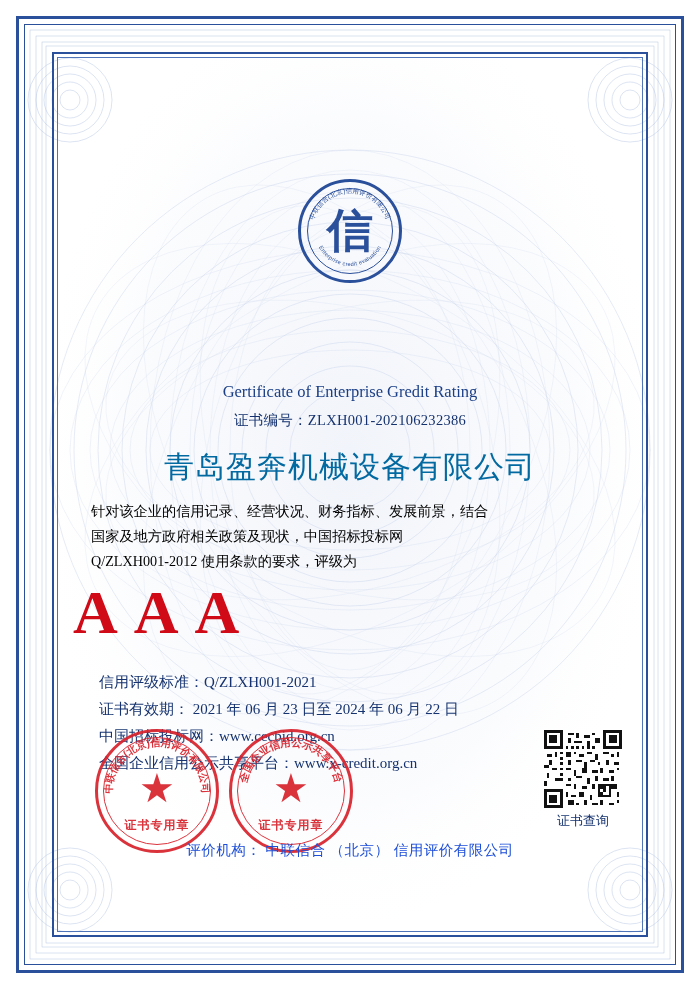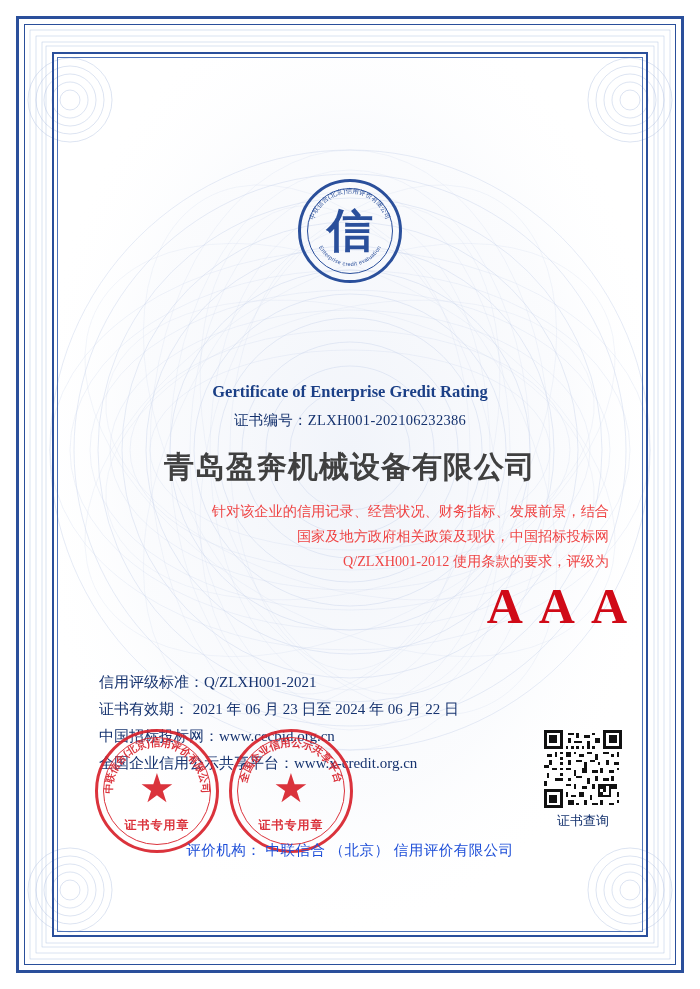--- a/index.html
+++ b/index.html
@@ -116,56 +116,56 @@
     letter-spacing: 11px;
     color: #1b3f86;
     text-indent: 11px;
     font-family: "Liberation Serif", serif;
   }
   .title-en {
     position: absolute;
     top: 325px; left: 0; right: 0;
     text-align: center;
     font-size: 16.5px;
-    font-weight: bold;
+    font-weight: normal;
     color: #1b3f86;
     font-family: "Liberation Serif", serif;
   }
   .cert-no {
     position: absolute;
     top: 354px; left: 0; right: 0;
     text-align: center;
     font-size: 14.5px;
     color: #15326e;
     letter-spacing: 0.3px;
   }
   .company {
     position: absolute;
     top: 390px; left: 0; right: 0;
     text-align: center;
     font-size: 30px;
-    font-weight: bold;
-    color: #404040;
+    font-weight: normal;
+    color: #0369a1;
     letter-spacing: 1px;
   }
 
   .para {
     position: absolute;
     top: 442px; left: 34px; right: 34px;
-    text-align: right;
+    text-align: left;
     font-size: 14.2px;
     line-height: 25px;
-    color: #ef4444;
+    color: #000000;
   }
 
   .grade {
     position: absolute;
     top: 520px; left: 0; right: 0;
-    text-align: right;
-    font-size: 50px;
+    text-align: left;
+    font-size: 62px;
     font-weight: bold;
     color: #d00a17;
     letter-spacing: 16px;
     text-indent: 16px;
     font-family: "Liberation Serif", serif;
   }
 
   .info {
     position: absolute;
     top: 612px;

